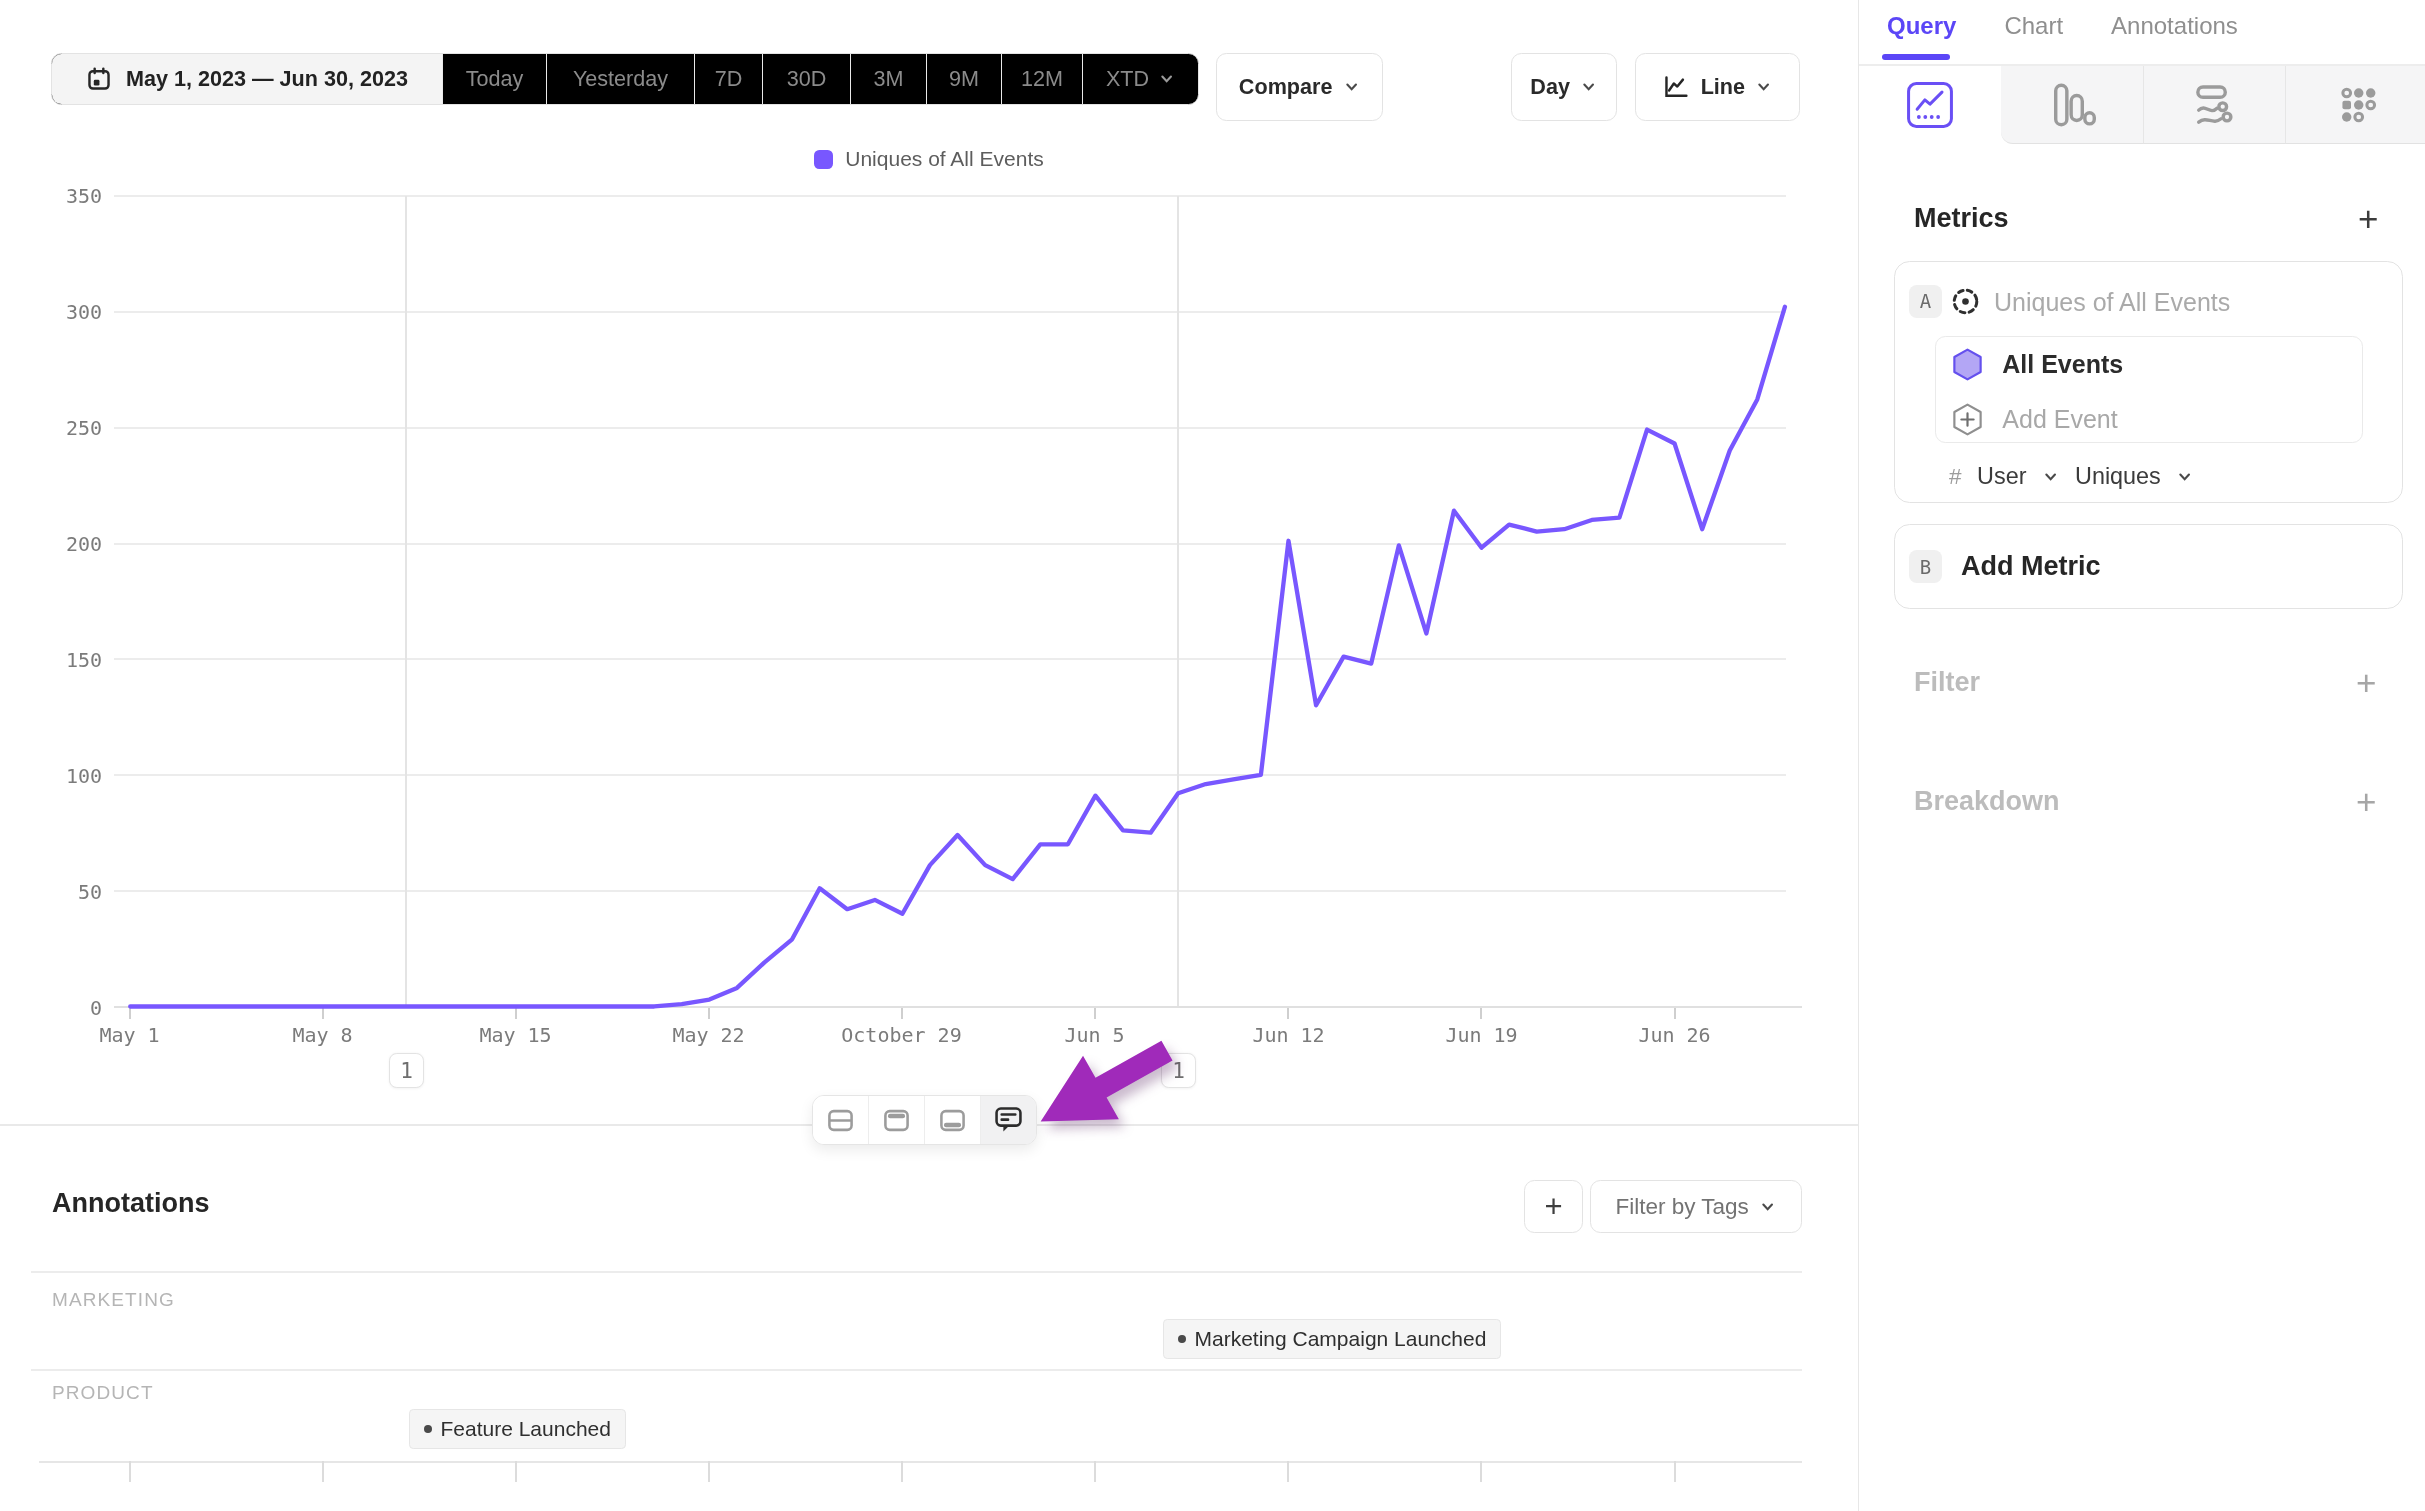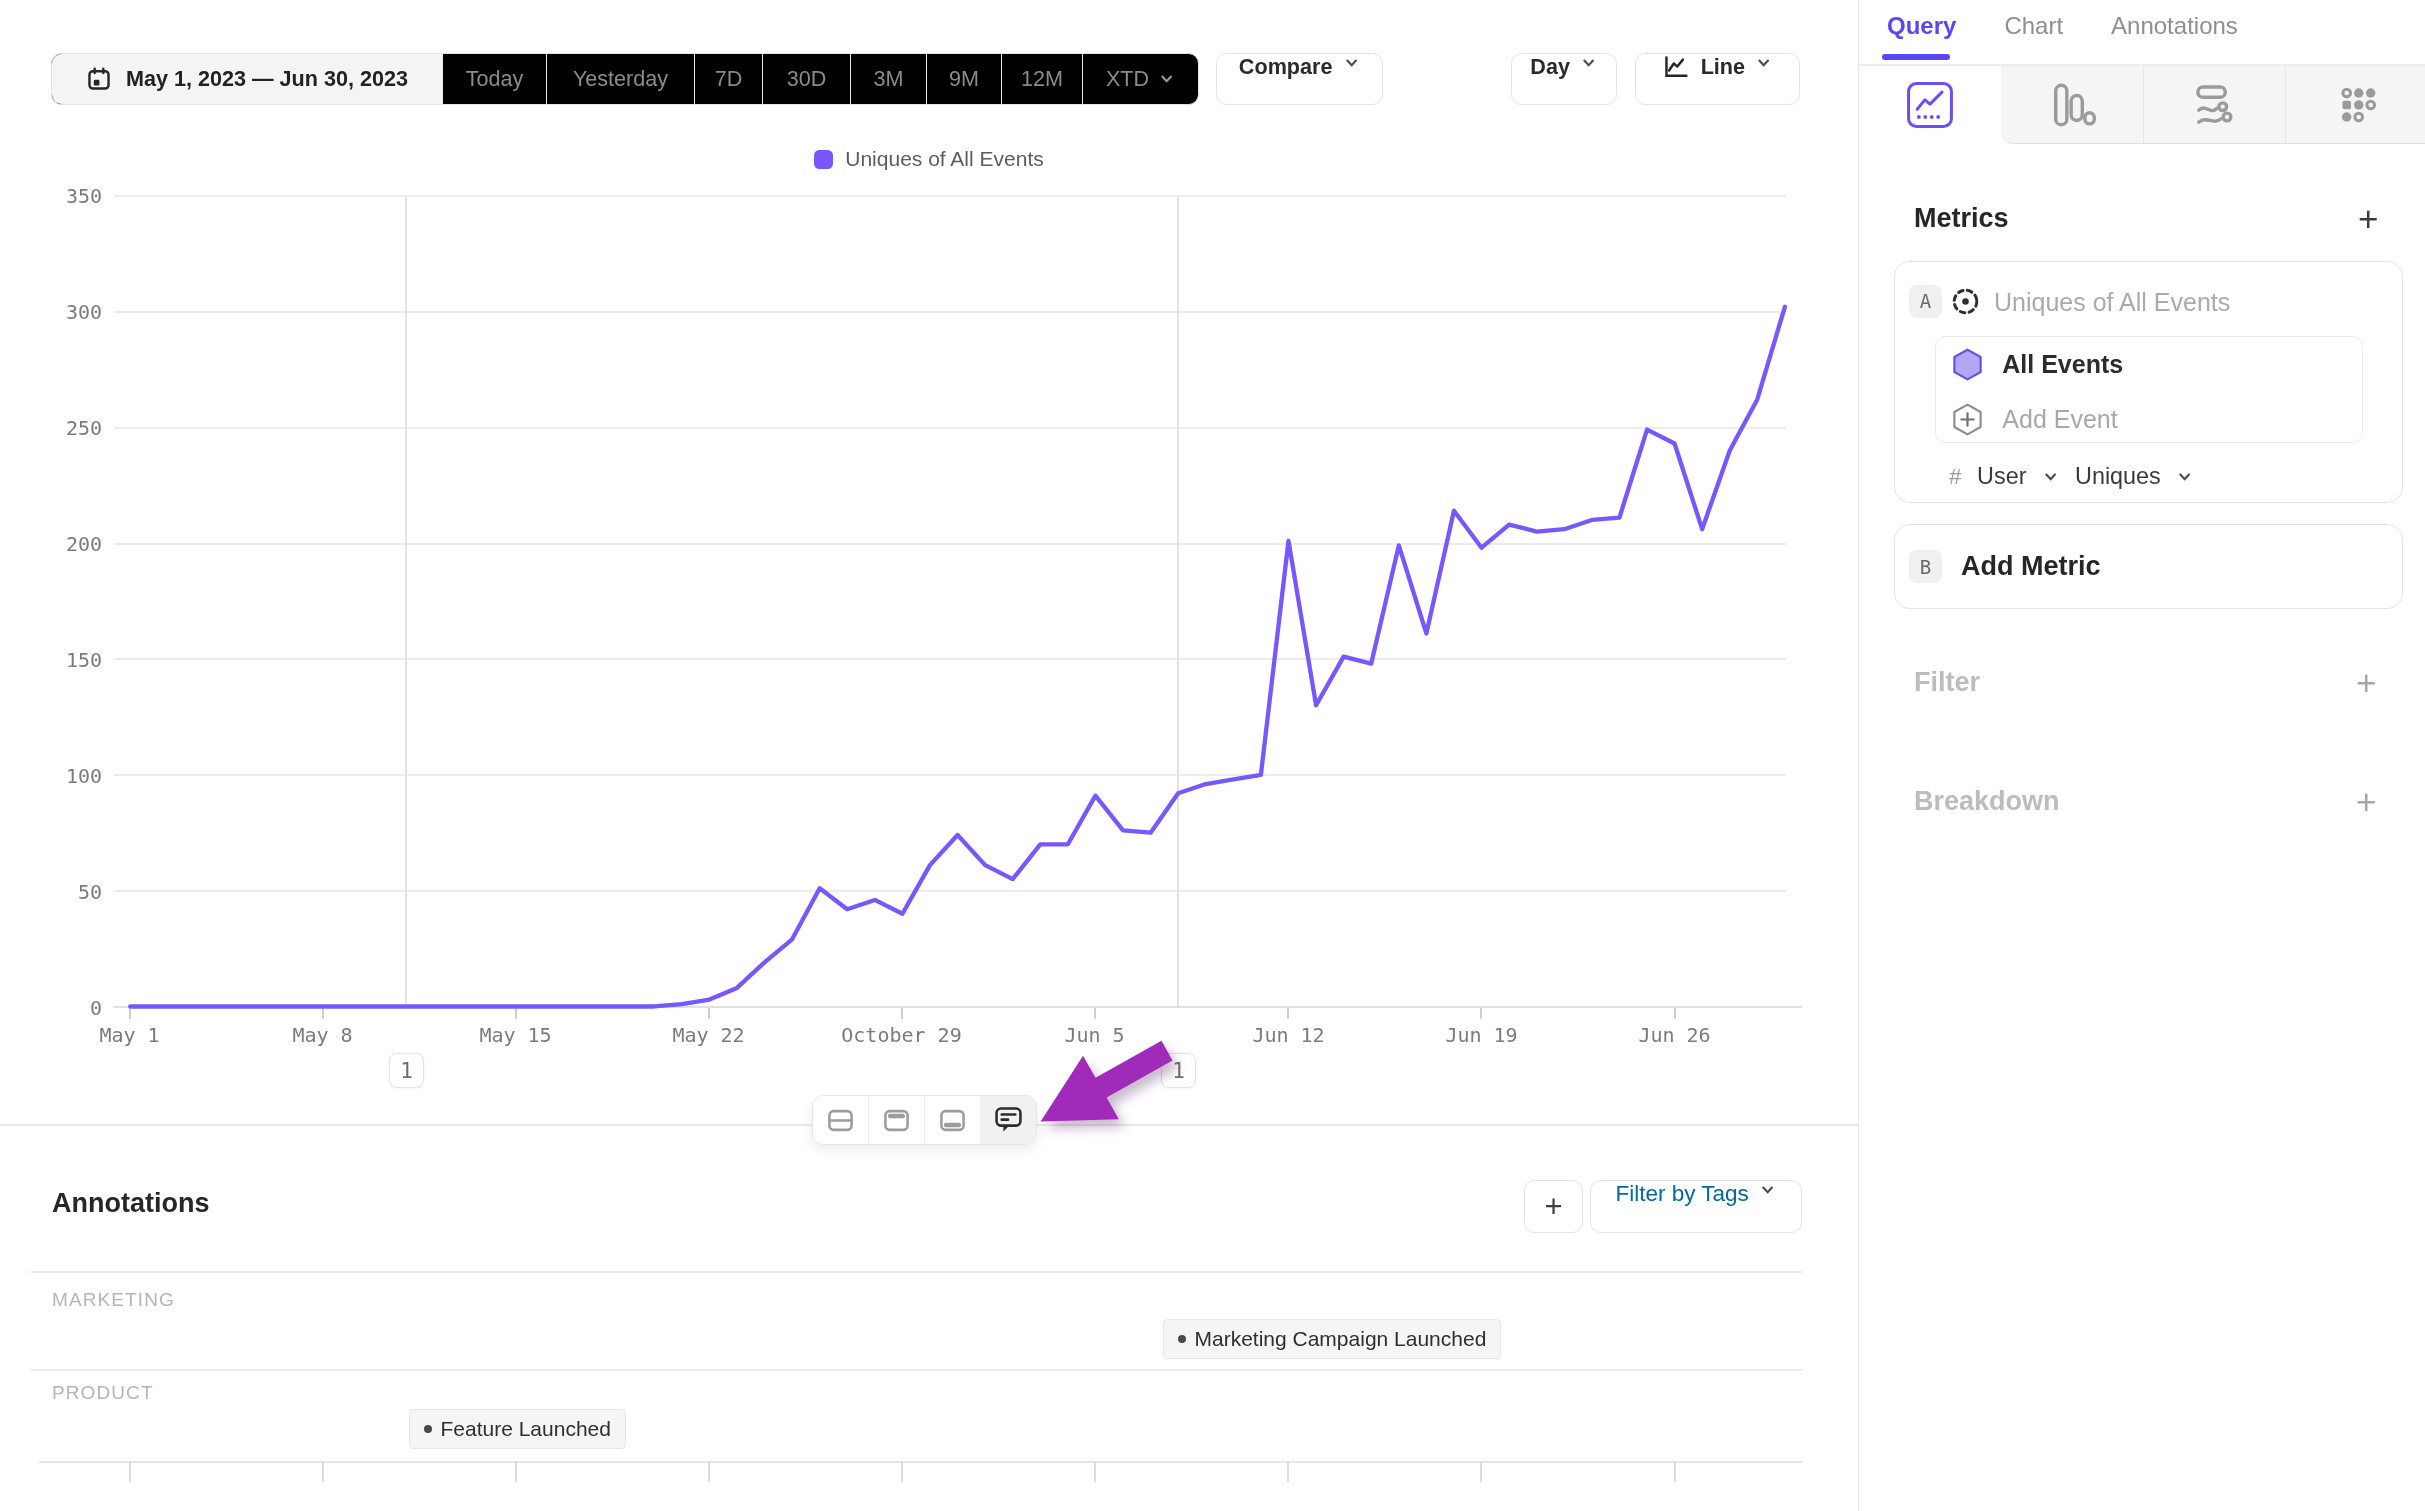--- a/index.html
+++ b/index.html
@@ -9,22 +9,22 @@
   
   .main { position:absolute; left:0; top:0; width:1858px; height:1511px; background:#fff; }
 
   
   .seg-control { position:absolute; left:51px; top:53px; height:52px; display:flex;
                  border:1.7px solid #e3e3e3; border-radius:10.4px; background:#000000; overflow:hidden; }
   .seg { display:flex; align-items:center; justify-content:center; gap:8.7px;
          font-size:21.6px; color:#8b8b8b; border-left:1.7px solid #e9e9e9; cursor:pointer; }
   .seg:first-child { border-left:none; }
   .seg.date { background:#f4f4f4; color:#222; font-weight:700; gap:14px; }
-  .btn { position:absolute; top:53px; height:52px; background:#fff; border:1.7px solid #e3e3e3;
-         border-radius:10.4px; display:flex; align-items:flex-start; justify-content:center; gap:10.4px;
+  .btn { position:absolute; top:53px; height:68px; background:#fff; border:1.7px solid #e3e3e3;
+         border-radius:10.4px; display:flex; align-items:center; justify-content:center; gap:10.4px;
          font-size:21.6px; font-weight:700; color:#2a2a2a; cursor:pointer; }
 
   
   .legend { position:absolute; left:0; top:147px; width:1858px; display:flex;
             justify-content:center; align-items:center; gap:12px; font-size:21px; color:#5d5d5d; }
   .legend-swatch { width:19px; height:19px; border-radius:5.2px; background:#7857FF; }
 
   
   .hgrid { position:absolute; left:114px; width:1672px; height:1.7px; background:#ececec; }
   .ylab  { position:absolute; left:26px; width:76px; text-align:right; font-size:20px;
@@ -54,22 +54,22 @@
 
   .arrow-svg { position:absolute; left:0; top:0; z-index:6; pointer-events:none; }
   .arrow-svg polygon { filter: drop-shadow(7px 9px 6px rgba(70,10,80,.28)); }
 
   
   .annotations-title { position:absolute; left:52px; top:1188px; font-size:27px; font-weight:700; color:#262626; }
   .ann-add-btn { position:absolute; left:1524px; top:1180px; width:59px; height:53px; background:#fff;
             border:1.7px solid #e3e3e3; border-radius:10.4px; display:flex; align-items:center;
             justify-content:center; font-size:31px; font-weight:300; color:#3f3f3f; cursor:pointer; }
   .ann-filter-btn { position:absolute; left:1590px; top:1180px; width:212px; height:53px; background:#fff;
-            border:1.7px solid #e3e3e3; border-radius:10.4px; display:flex; align-items:flex-start;
-            justify-content:center; gap:10.4px; font-size:22.5px; color:#0369a1; cursor:pointer; }
+            border:1.7px solid #e3e3e3; border-radius:10.4px; display:flex; align-items:center;
+            justify-content:center; gap:10.4px; font-size:22.5px; color:#737373; cursor:pointer; }
   .row-divider { position:absolute; left:31px; width:1771px; height:1.7px; background:#ececec; }
   .group-label { position:absolute; left:52px; font-size:19px; color:#b5b5b5; letter-spacing:1.1px; }
   .ann-chip { position:absolute; height:40px; padding:0 14px; background:#f5f5f5;
             border:0.9px solid #e6e6e6; border-radius:4.3px; display:inline-flex; align-items:center;
             gap:8.7px; font-size:21px; color:#2f2f2f; cursor:pointer; }
   .ann-chip .dot { width:7.8px; height:7.8px; border-radius:50%; background:#4a4a4a; flex:none; }
   .bottom-axis { position:absolute; left:39px; top:1461px; width:1763px; height:1.7px; background:#e6e6e6; }
   .btick { position:absolute; top:1461px; height:21px; width:1.7px; background:#dcdcdc; }
 
   

